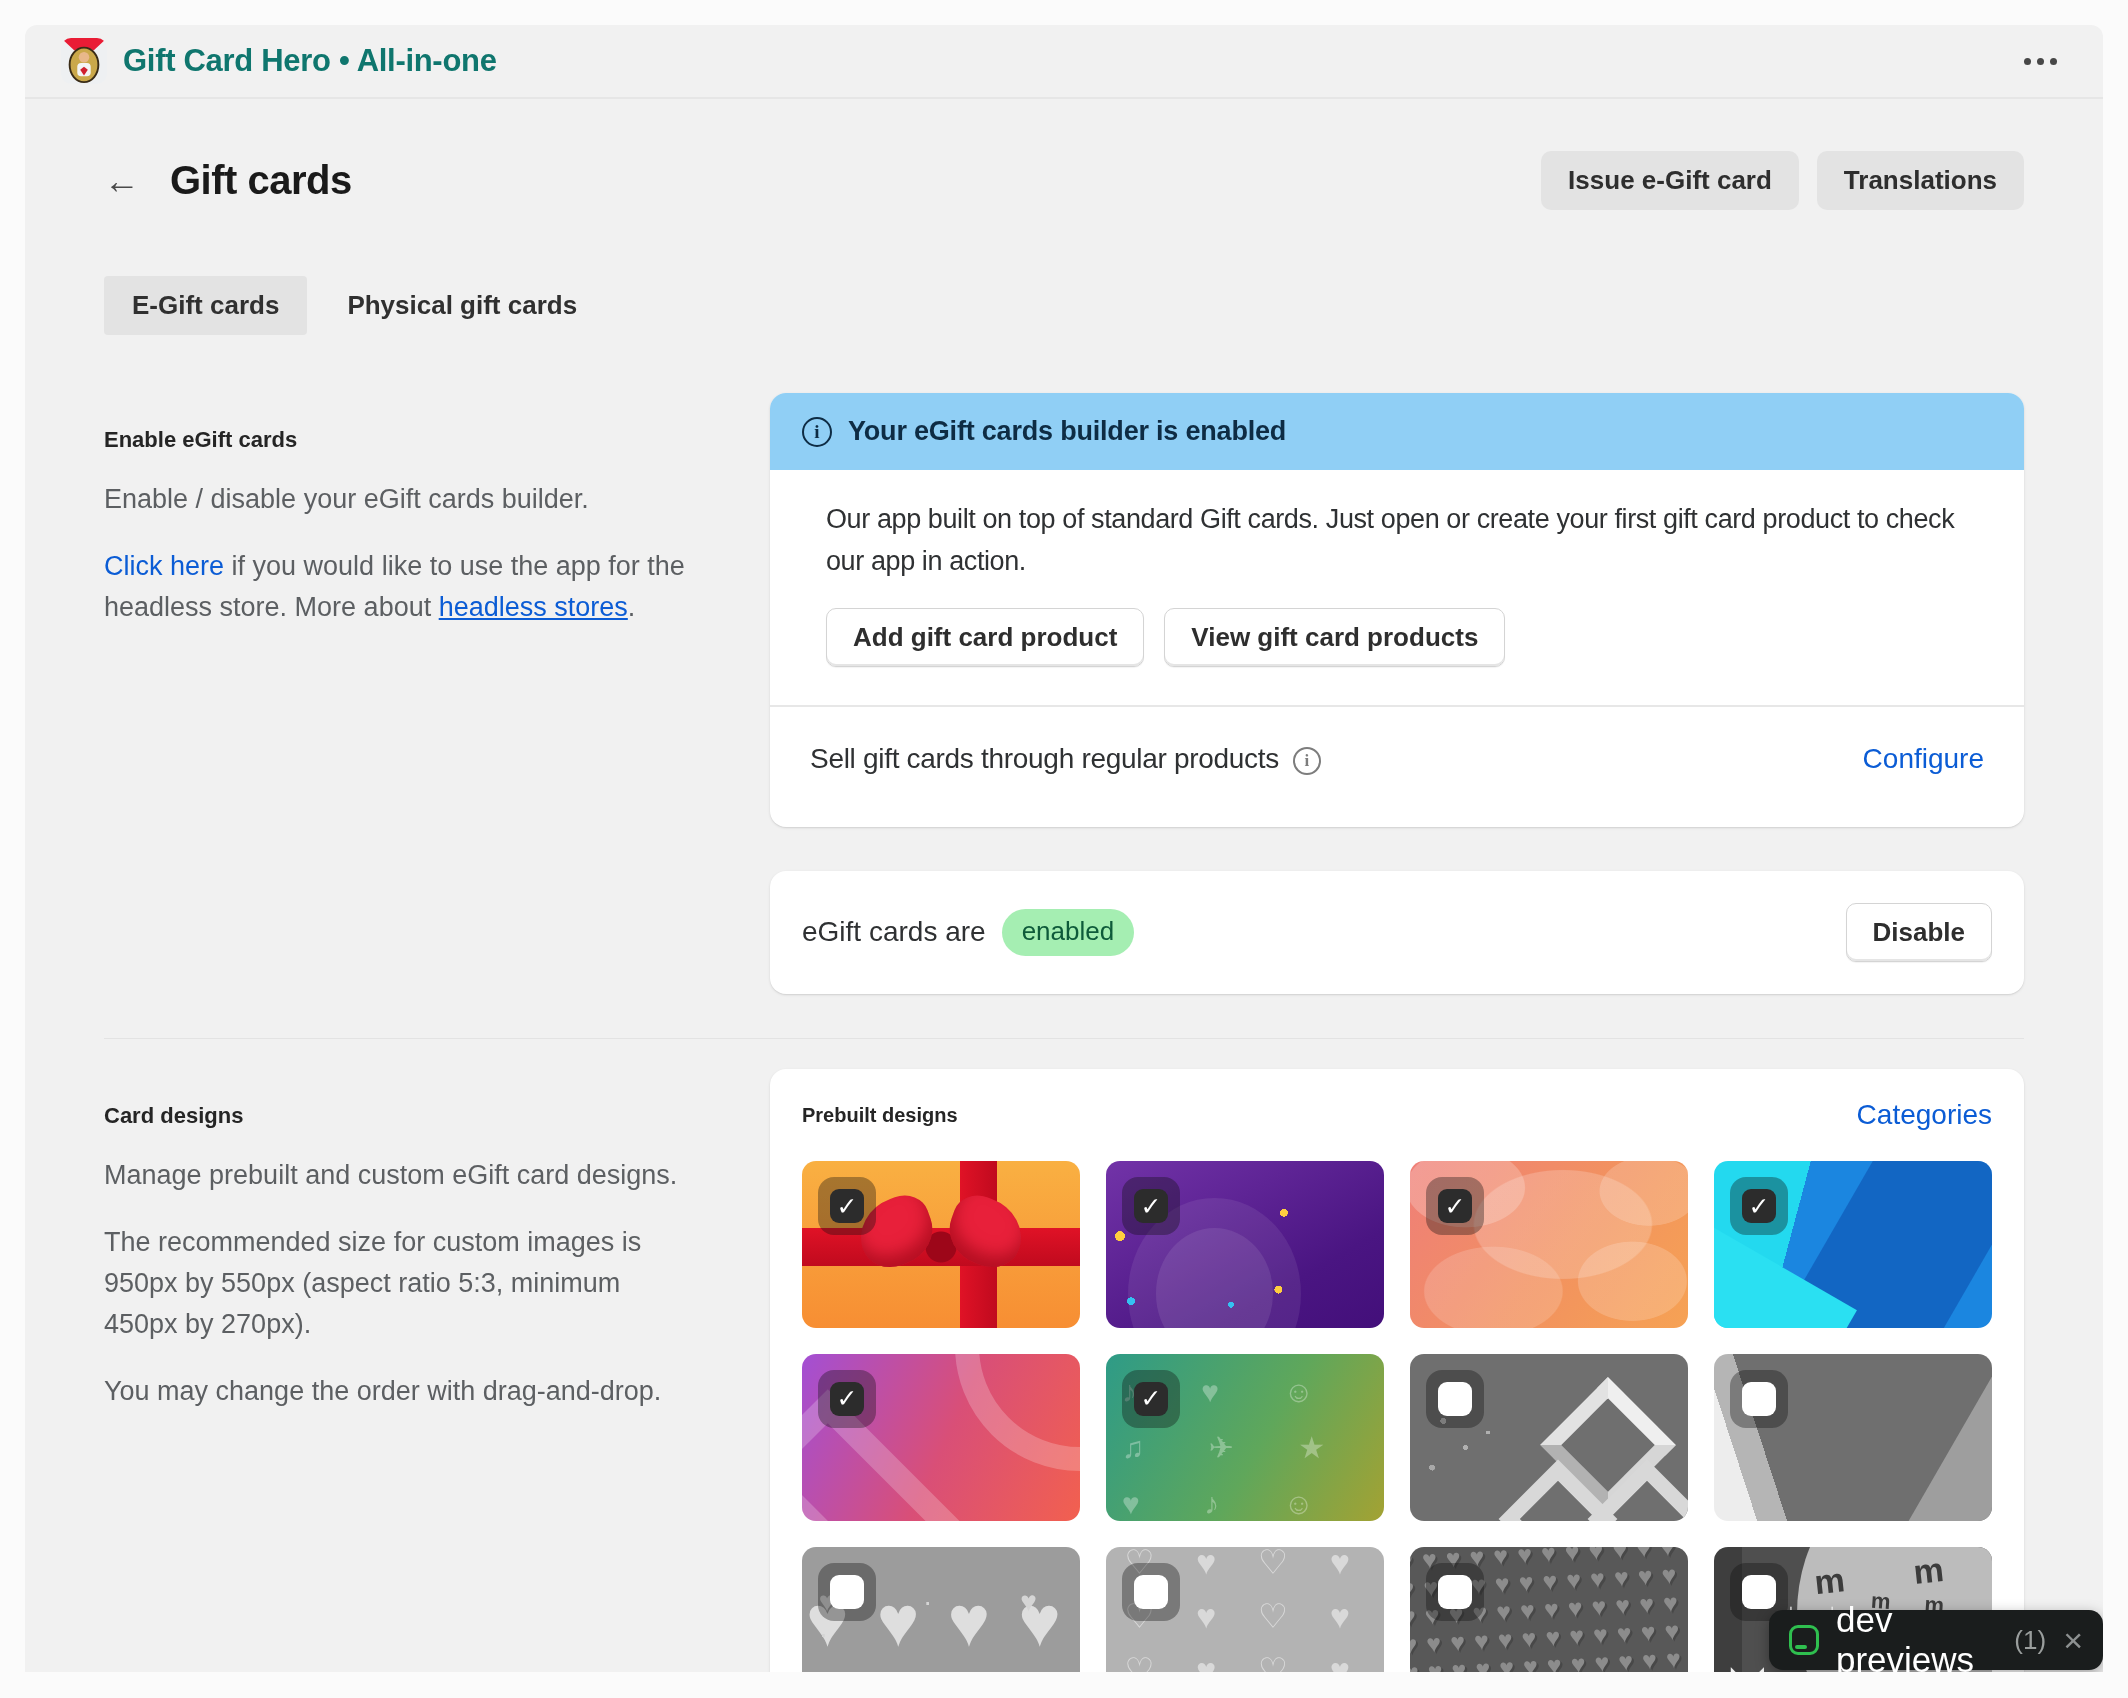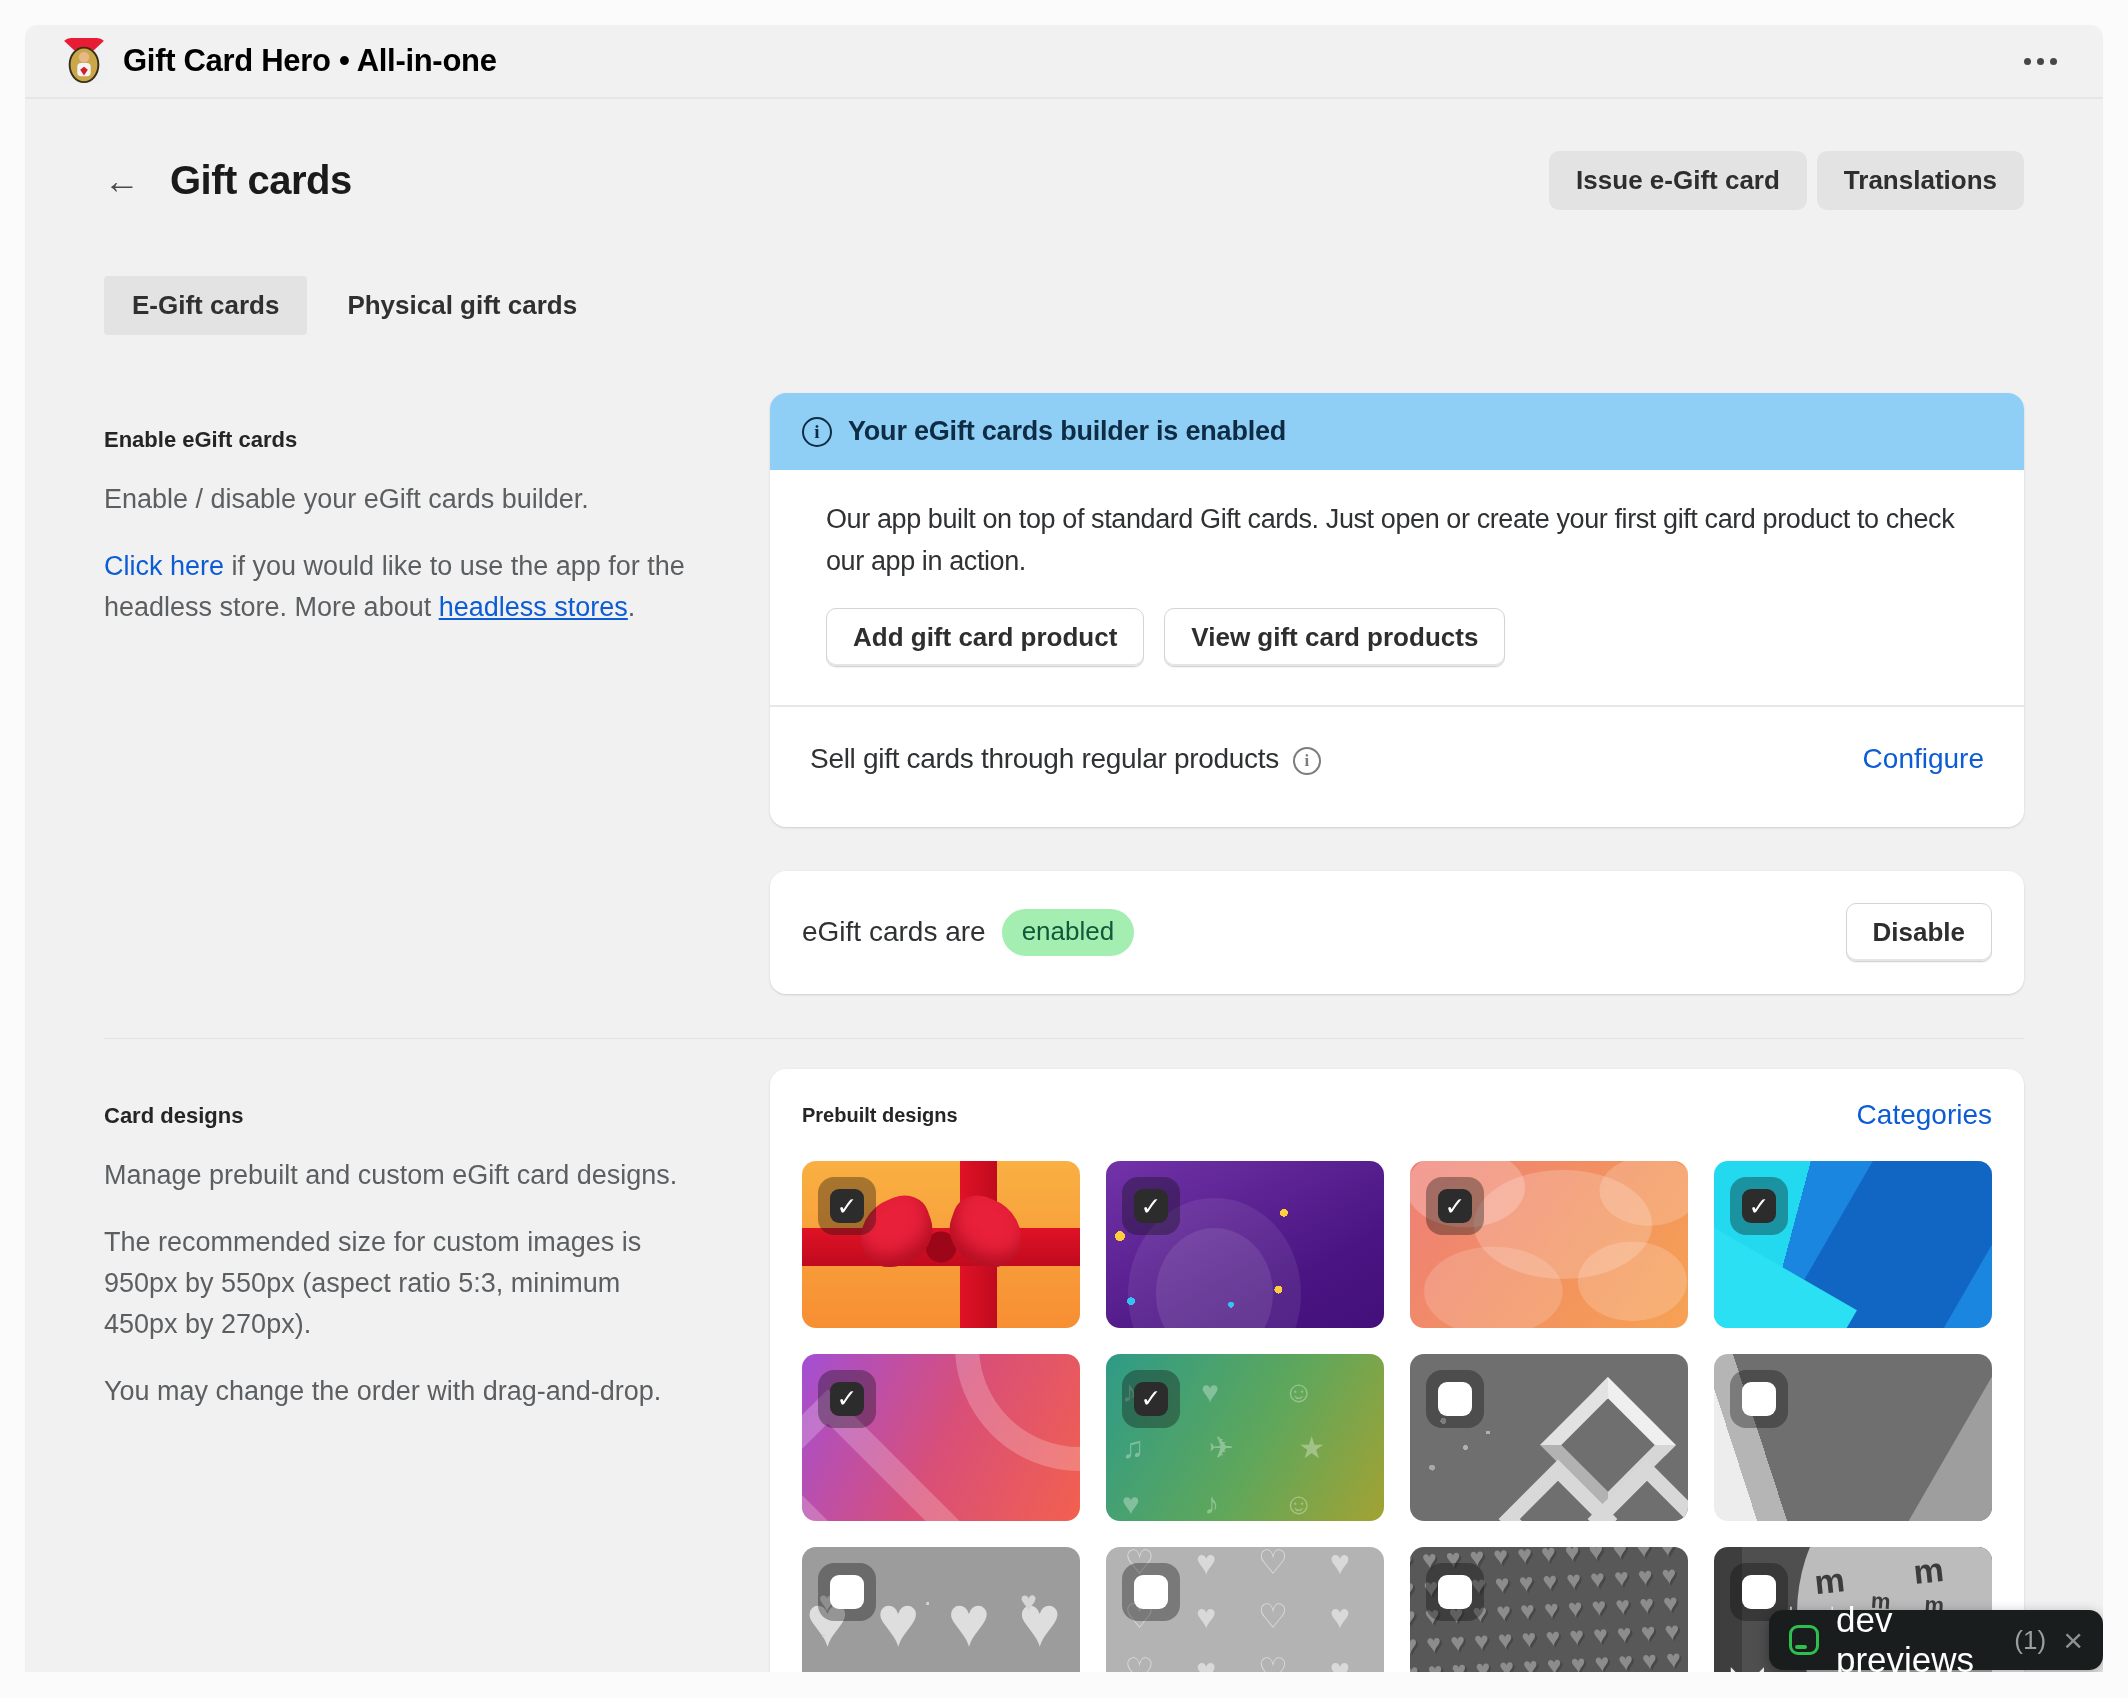--- a/index.html
+++ b/index.html
@@ -6,31 +6,31 @@
   html,body { width:2128px; height:1698px; margin:0; overflow:hidden;
     background:#fbfbfb; font-family:"Liberation Sans","DejaVu Sans",sans-serif; color:#303030; }
 
   .frame { position:absolute; left:25px; top:25px; right:25px; bottom:26px;
     background:#f1f1f1; border-radius:12px 12px 0 0; overflow:hidden; }
 
   
   .topbar { height:74px; display:flex; align-items:center; padding:0 36px;
     border-bottom:2px solid #e6e6e6; }
   .app-icon { width:46px; height:46px; border-radius:10px; overflow:hidden; flex:none; }
-  .app-title { margin-left:16px; font-size:31px; font-weight:700; color:#000000; letter-spacing:-0.3px; }
+  .app-title { margin-left:16px; font-size:31px; font-weight:700; color:#0f766e; letter-spacing:-0.3px; }
   .menu-dots { margin-left:auto; display:flex; gap:6px; cursor:pointer; padding:10px; }
   .menu-dots i { width:7px; height:7px; border-radius:50%; background:#474747; }
 
   .page-pad { padding:0 79px; }
 
   
   .page-header { margin-top:52px; display:flex; align-items:center; }
   .back-arrow { font-size:36px; color:#4a4a4a; width:44px; cursor:pointer; line-height:1; }
   .page-title { margin-left:22px; font-size:40px; font-weight:700; color:#1a1a1a; letter-spacing:-0.5px; }
-  .header-actions { margin-left:auto; display:flex; gap:10px; }
+  .header-actions { margin-left:auto; display:flex; gap:18px; }
   .btn-tertiary { background:#e3e3e3; border:none; border-radius:10px; padding:14px 27px;
     font-size:26px; font-weight:600; color:#2e2e2e; font-family:inherit; cursor:pointer; }
 
   
   .tabs { margin-top:66px; display:flex; align-items:center; gap:12px; }
   .tab { padding:14px 28px; font-size:26px; font-weight:600; color:#303030; border-radius:4px; cursor:pointer; }
   .tab.selected { background:#e3e3e3; }
 
   
   .section { display:flex; margin-top:58px; align-items:flex-start; }

